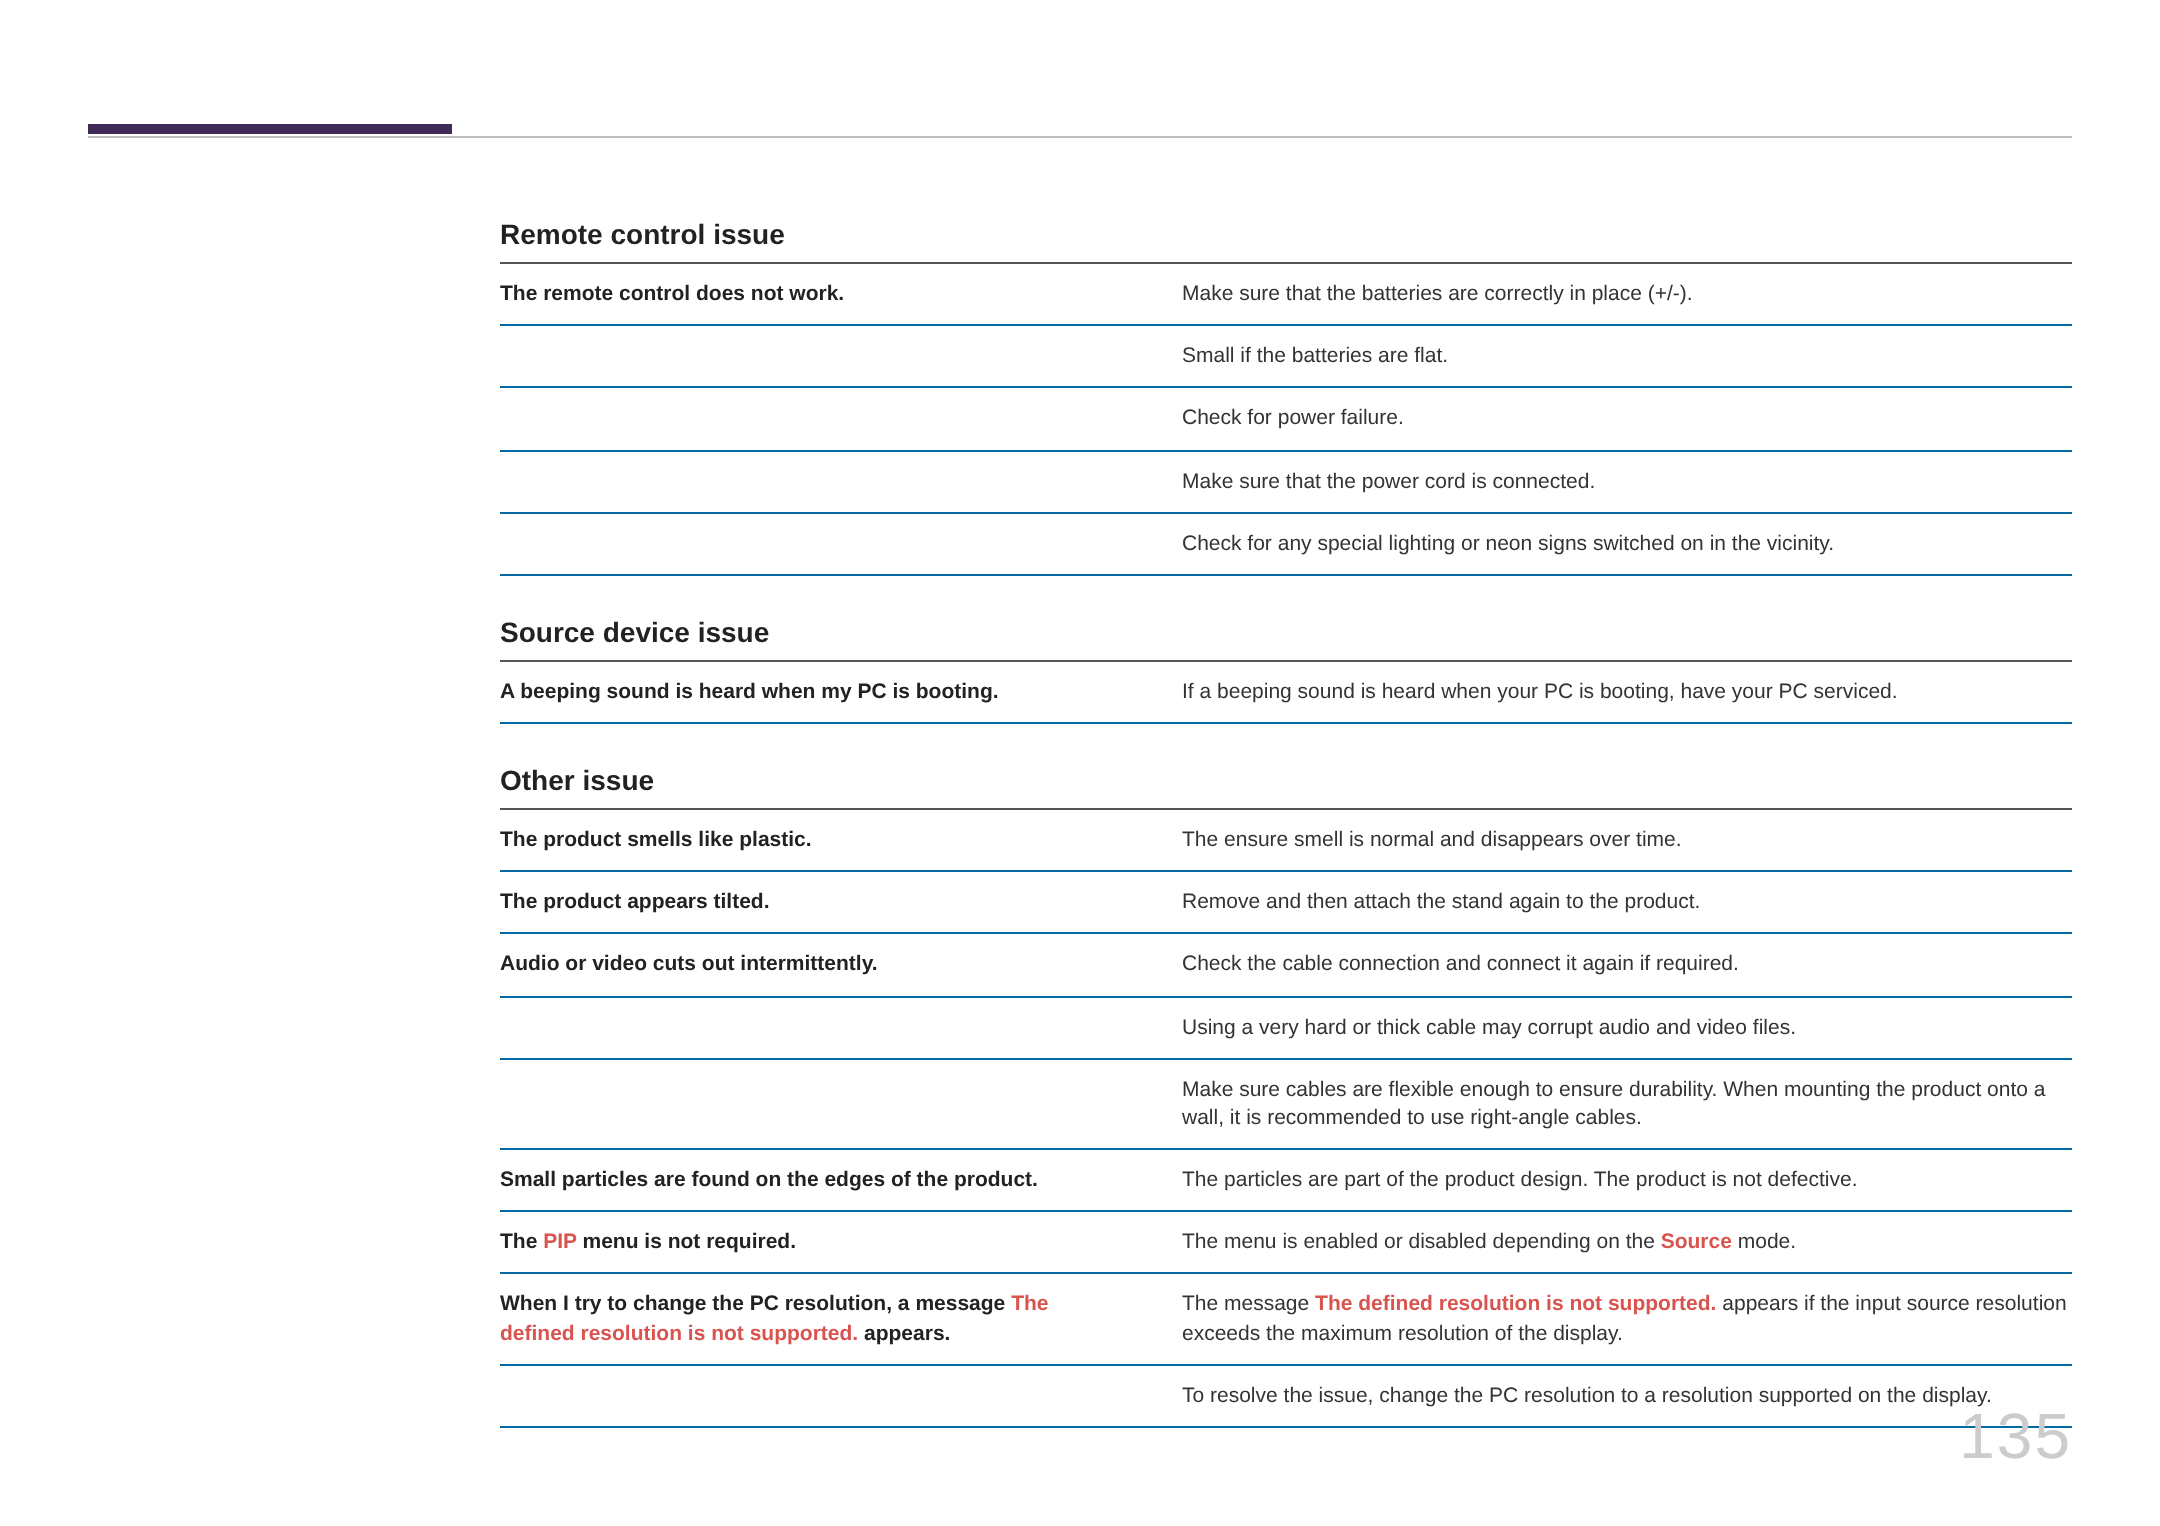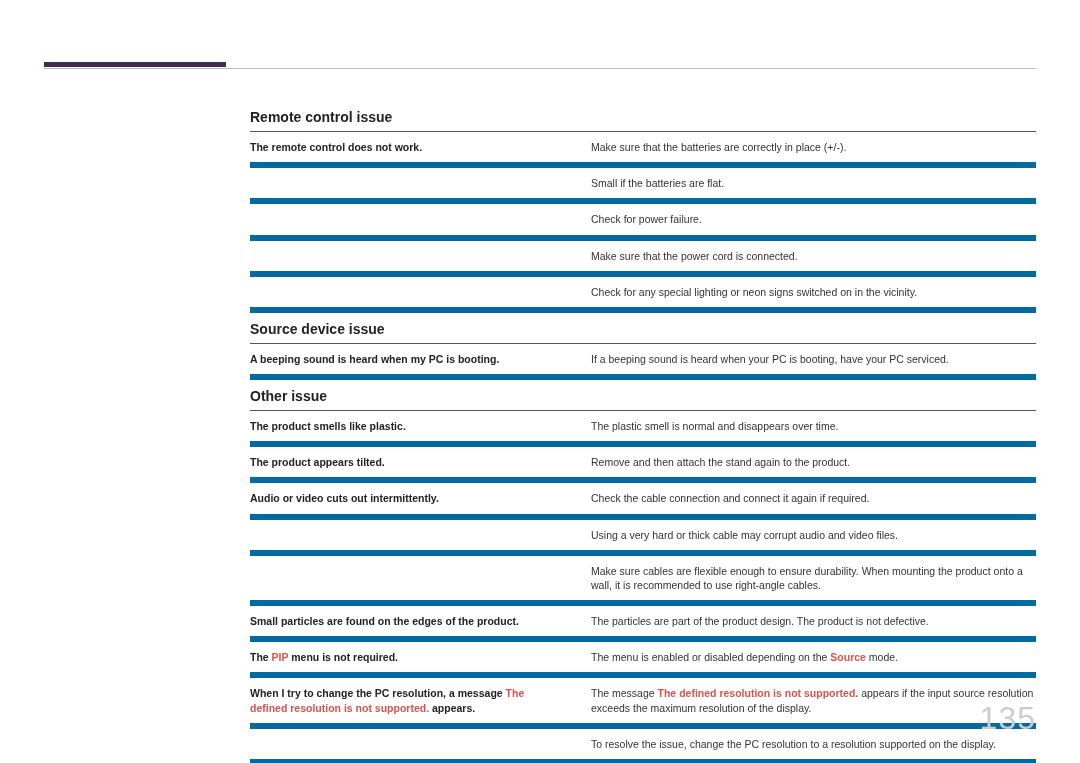--- a/index.html
+++ b/index.html
@@ -30,33 +30,33 @@
   .content {
     position: absolute;
     top: 109px;
     left: 250px;
     right: 44px;
   }
   .section-title {
     font-size: 14px;
     font-weight: bold;
     color: #222;
-    margin-top: 8px;
+    margin-top: 20px;
     margin-bottom: 6px;
   }
   .section-title.first { margin-top: 0; }
   .hr-thick {
     border: none;
     border-top: 1.5px solid #555;
     margin-bottom: 0;
   }
   .row {
     display: flex;
     align-items: flex-start;
-    border-bottom: 6px solid #0369a1;
+    border-bottom: 1px solid #0369a1;
     padding: 8px 0;
     font-size: 10.5px;
     line-height: 1.35;
   }
   .row .left {
     width: 300px;
     flex-shrink: 0;
     padding-right: 10px;
     font-weight: bold;
     color: #222;
@@ -110,21 +110,21 @@
     <div class="section-title">Source device issue</div>
     <hr class="hr-thick">
     <div class="row">
       <div class="left"><span class="boldspan">A beeping sound is heard when my PC is booting.</span></div>
       <div class="right"><span>If a beeping sound is heard when your PC is booting, have your PC serviced.</span></div>
     </div>
     <div class="section-title">Other issue</div>
     <hr class="hr-thick">
     <div class="row">
       <div class="left"><span class="boldspan">The product smells like plastic.</span></div>
-      <div class="right"><span>The plastic smell is normal and disappears over time.</span></div>
+      <div class="right"><span>The ensure smell is normal and disappears over time.</span></div>
     </div>
     <div class="row">
       <div class="left"><span class="boldspan">The product appears tilted.</span></div>
       <div class="right"><span>Remove and then attach the stand again to the product.</span></div>
     </div>
     <div class="row">
       <div class="left"><span class="boldspan">Audio or video cuts out intermittently.</span></div>
       <div class="right"><span>Check the cable connection and connect it again if required.</span></div>
     </div>
     <div class="row">

